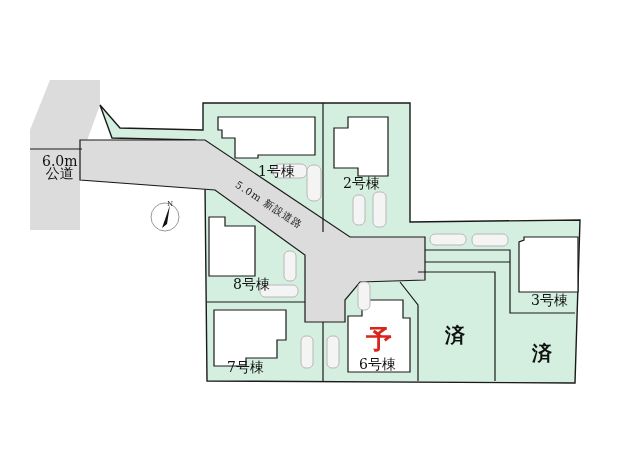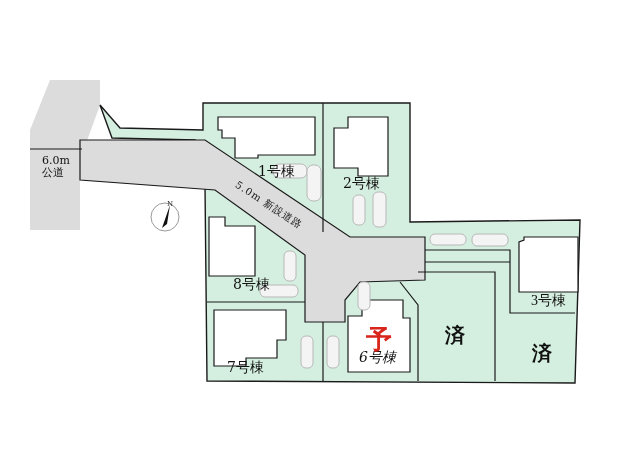--- a/index.html
+++ b/index.html
@@ -3,21 +3,21 @@
   <meta charset="utf-8">
   <style>
     html, body { margin:0; padding:0; background:#ffffff; }
     body { width:620px; height:464px; position:relative; overflow:hidden;
            font-family:"DejaVu Serif", serif; }
     svg.map { position:absolute; left:0; top:0; }
     .lbl { position:absolute; color:#111; white-space:nowrap;
            font-family:"DejaVu Serif", serif; }
     .bldg-lbl { font-size:14px;margin-top:32px; }
     .sold-lbl { font-size:20px; font-weight:bold; }
-    .road-lbl { font-size:11px; line-height:12px; }
+    .road-lbl { font-size:14px; line-height:12px; text-align:center; }
     .newroad-lbl { font-size:10px; transform-origin:left top; letter-spacing:1px; }
     .reserved { position:absolute; color:#d8261c; font-size:26px; font-weight:bold;
                 font-family:"DejaVu Sans", sans-serif; }
   </style>
 </head>
 <body>
 
 <svg class="map" width="620" height="464" viewBox="0 0 620 464">
 
   <polygon points="50,80 100,80 100,105 80,160 80,230 30,230 30,130" fill="#dcdcdc"></polygon>
@@ -71,20 +71,20 @@
   <div>6.0m</div>
   <div>公道</div>
 </div>
 
 <div class="lbl newroad-lbl" style="left:240px;top:178px;transform:rotate(33deg);">5.0m 新設道路</div>
 
 <div class="lbl" style="left:167px;top:200px;font-size:7px;">N</div>
 
 <div class="lbl bldg-lbl" style="left:258px;top:131px;">1号棟</div>
 <div class="lbl bldg-lbl" style="left:343px;top:143px;">2号棟</div>
-<div class="lbl bldg-lbl" style="left:531px;top:260px;font-family:Liberation Serif, serif;">3号棟</div>
-<div class="lbl bldg-lbl" style="left:359px;top:317px;font-style:italic;">6号棟</div>
+<div class="lbl bldg-lbl" style="left:531px;top:260px;">3号棟</div>
+<div class="lbl bldg-lbl" style="left:359px;top:324px;">6号棟</div>
 <div class="reserved" style="left:366px;top:322px;">予</div>
 <div class="lbl bldg-lbl" style="left:227px;top:327px;">7号棟</div>
 <div class="lbl bldg-lbl" style="left:233px;top:244px;">8号棟</div>
 
 <div class="lbl sold-lbl" style="left:445px;top:322px;">済</div>
 <div class="lbl sold-lbl" style="left:532px;top:340px;">済</div>
 
 </body></html>

